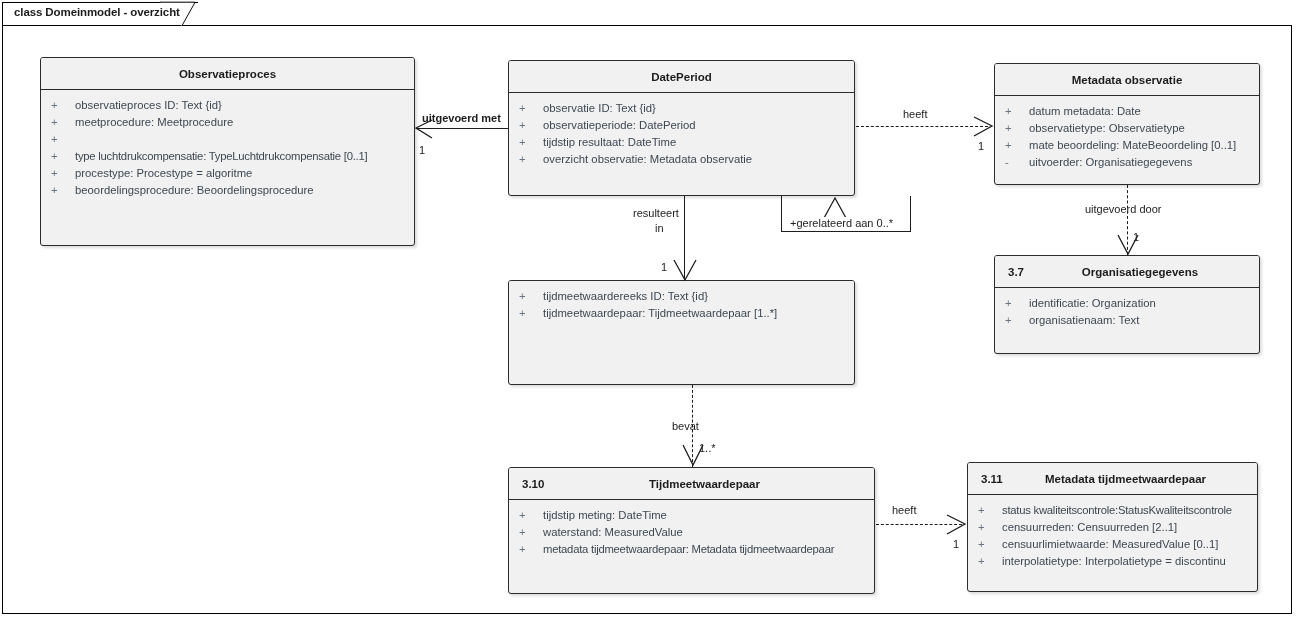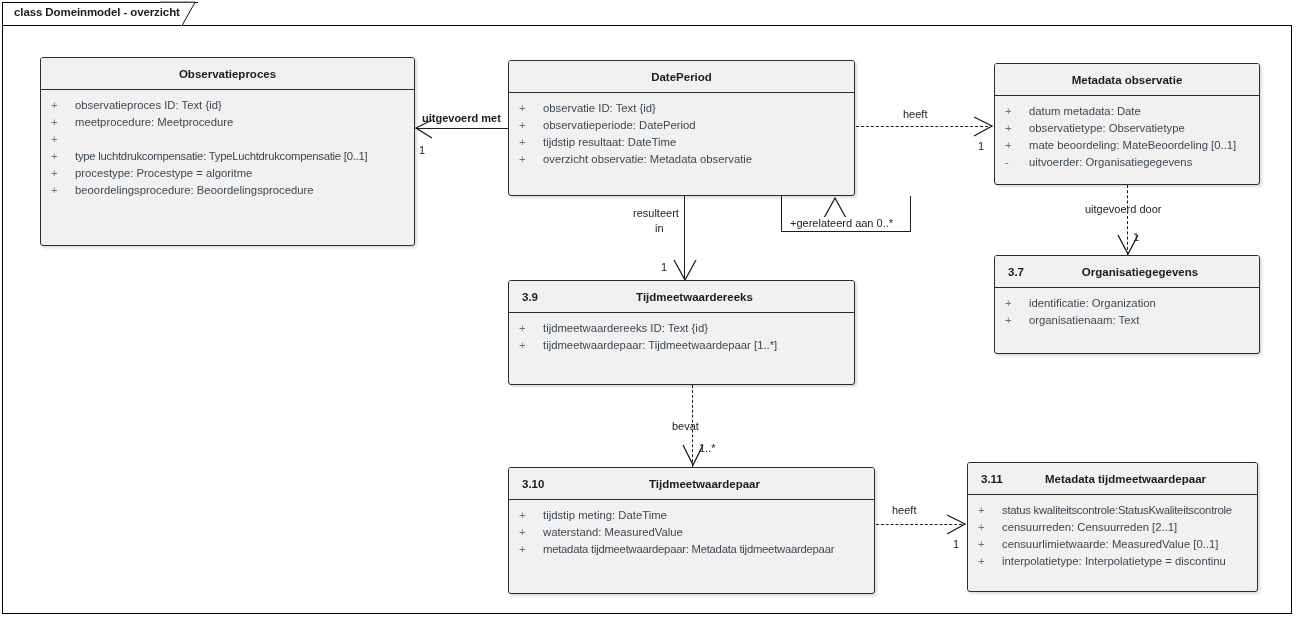--- a/index.html
+++ b/index.html
@@ -266,24 +266,20 @@
         <span class="txt">identificatie: Organization</span>
       </div>
       <div class="attr">
         <span class="vis">+</span>
         <span class="txt">organisatienaam: Text</span>
       </div>
     </div>
   </div>
 
   <div class="uml-class" style="left:508px; top:280px; width:347px; height:105px;">
-    <div class="uml-head">
-      <div class="uml-num">3.9</div>
-      <div class="uml-title offset">Tijdmeetwaardereeks</div>
-    </div>
     <div class="uml-body">
       <div class="attr">
         <span class="vis">+</span>
         <span class="txt">tijdmeetwaardereeks ID: Text {id}</span>
       </div>
       <div class="attr">
         <span class="vis">+</span>
         <span class="txt">tijdmeetwaardepaar: Tijdmeetwaardepaar [1..*]</span>
       </div>
     </div>

